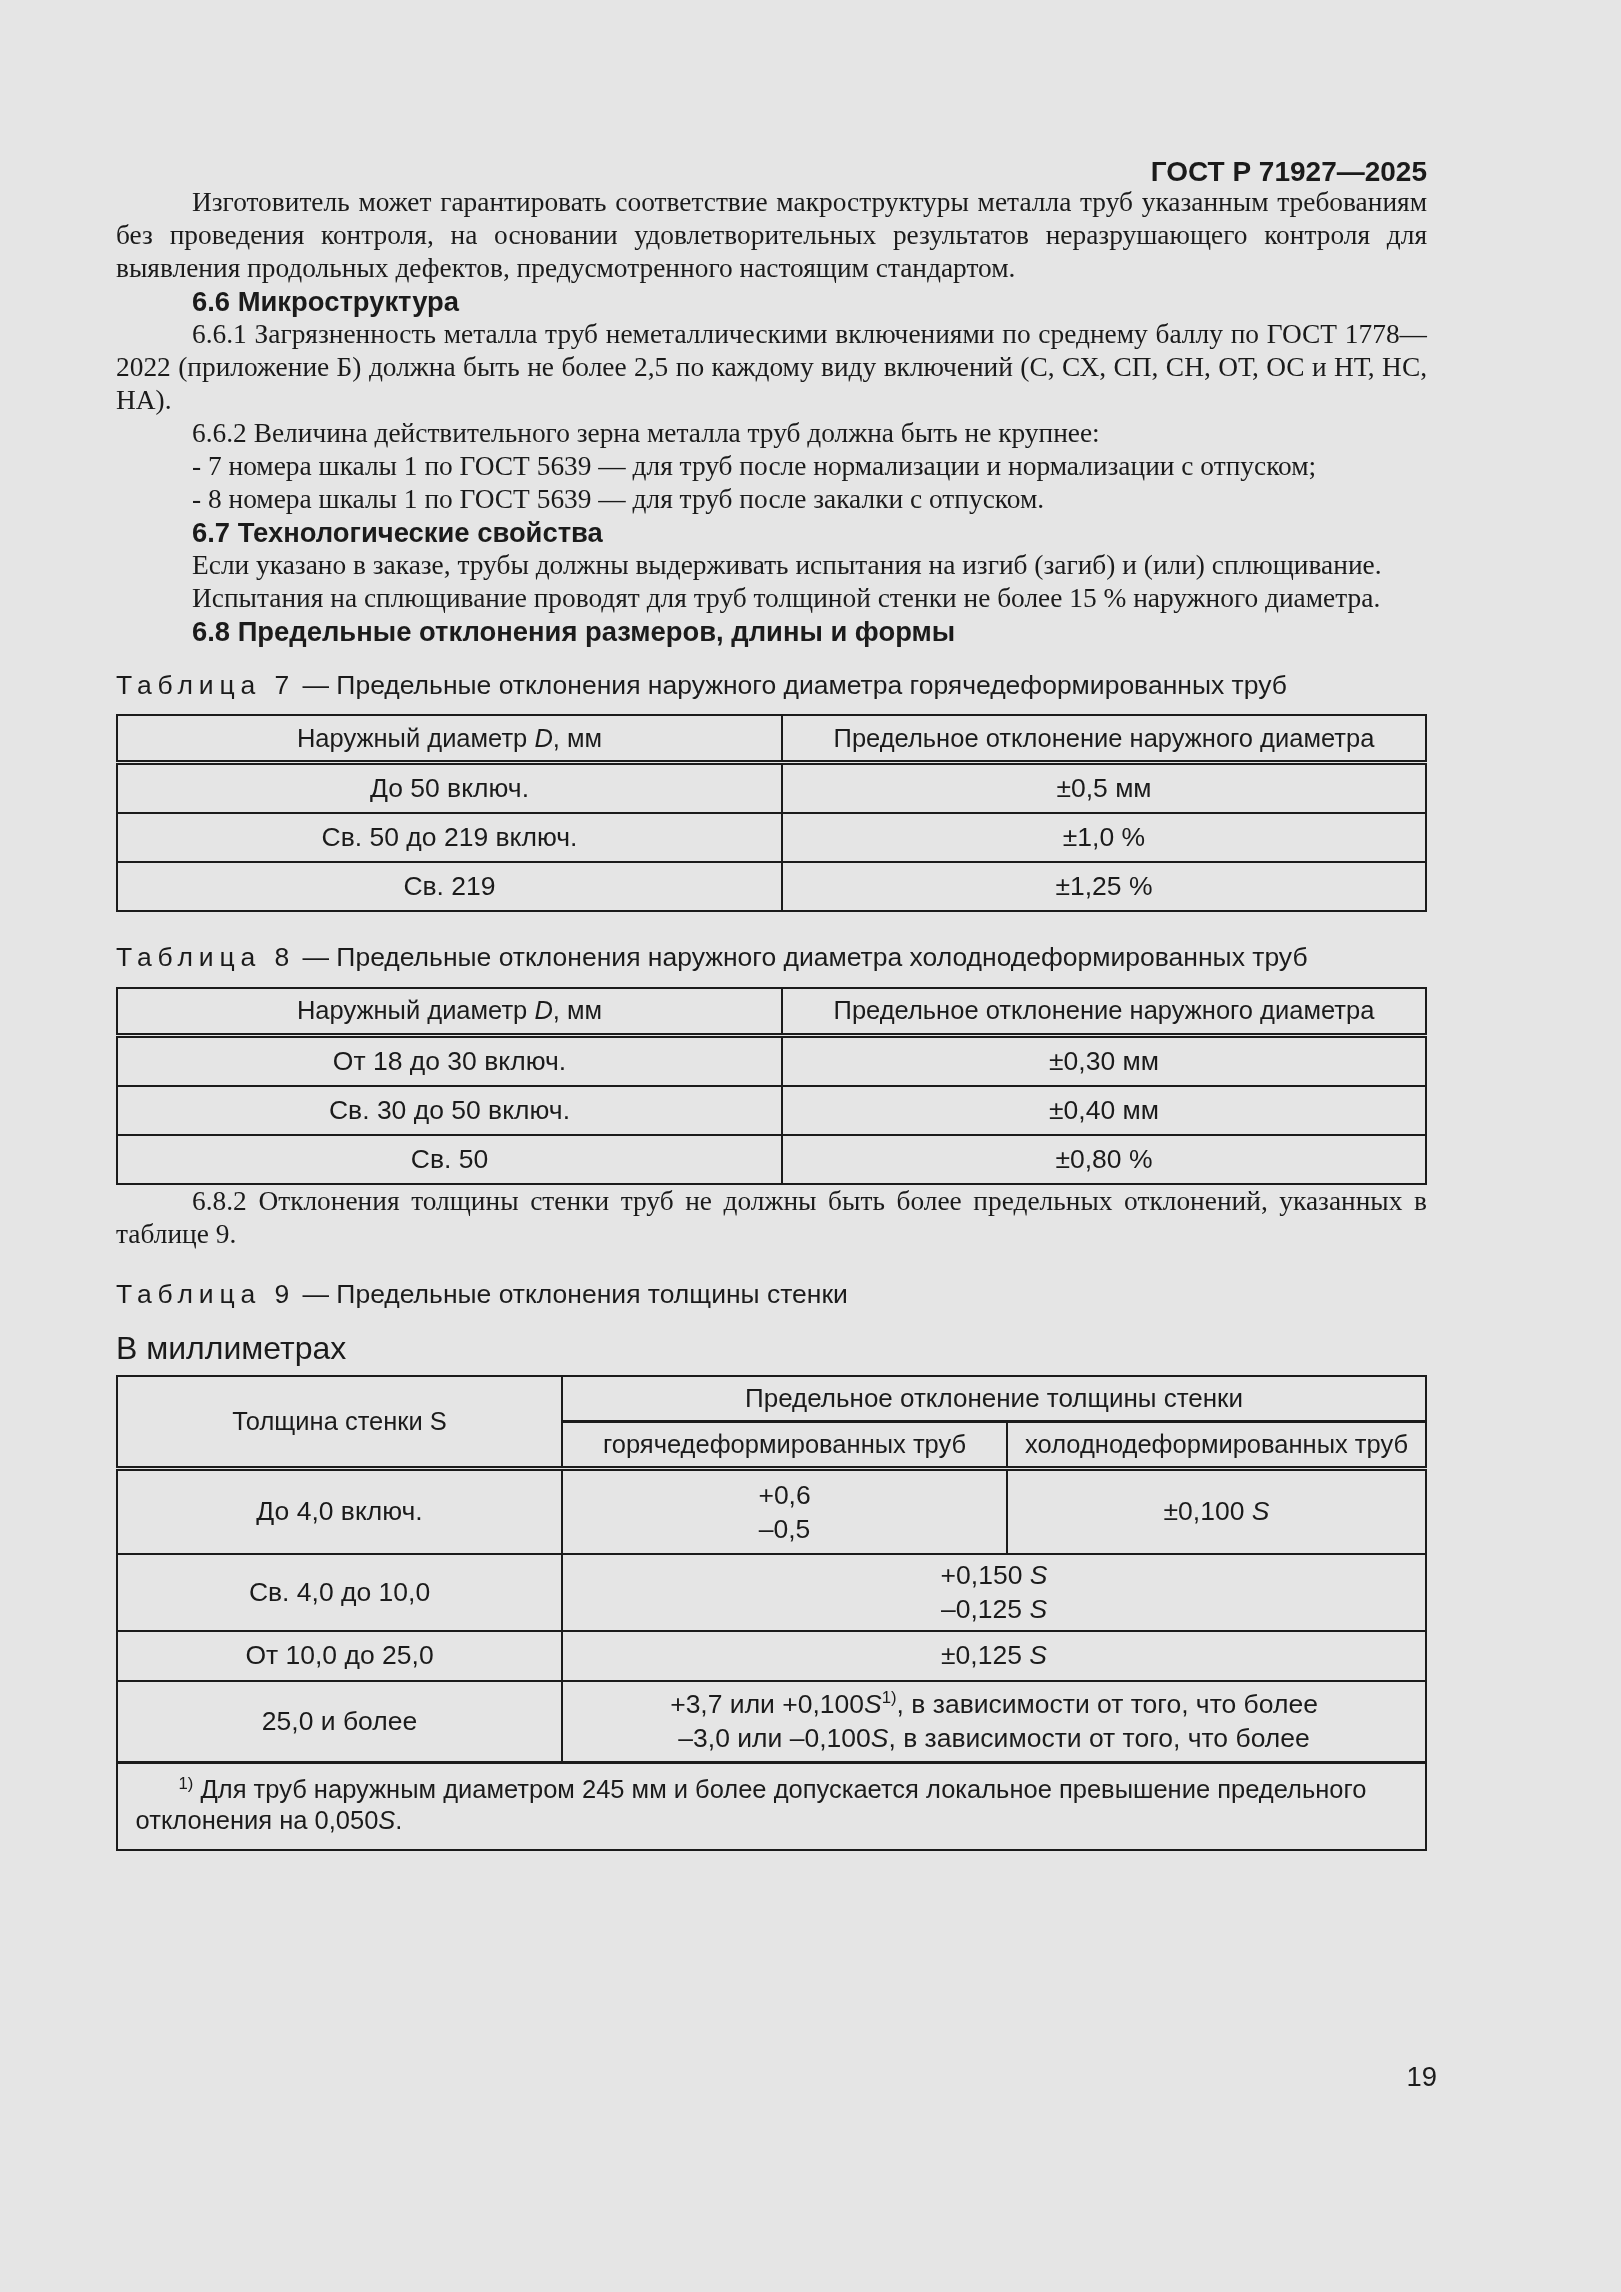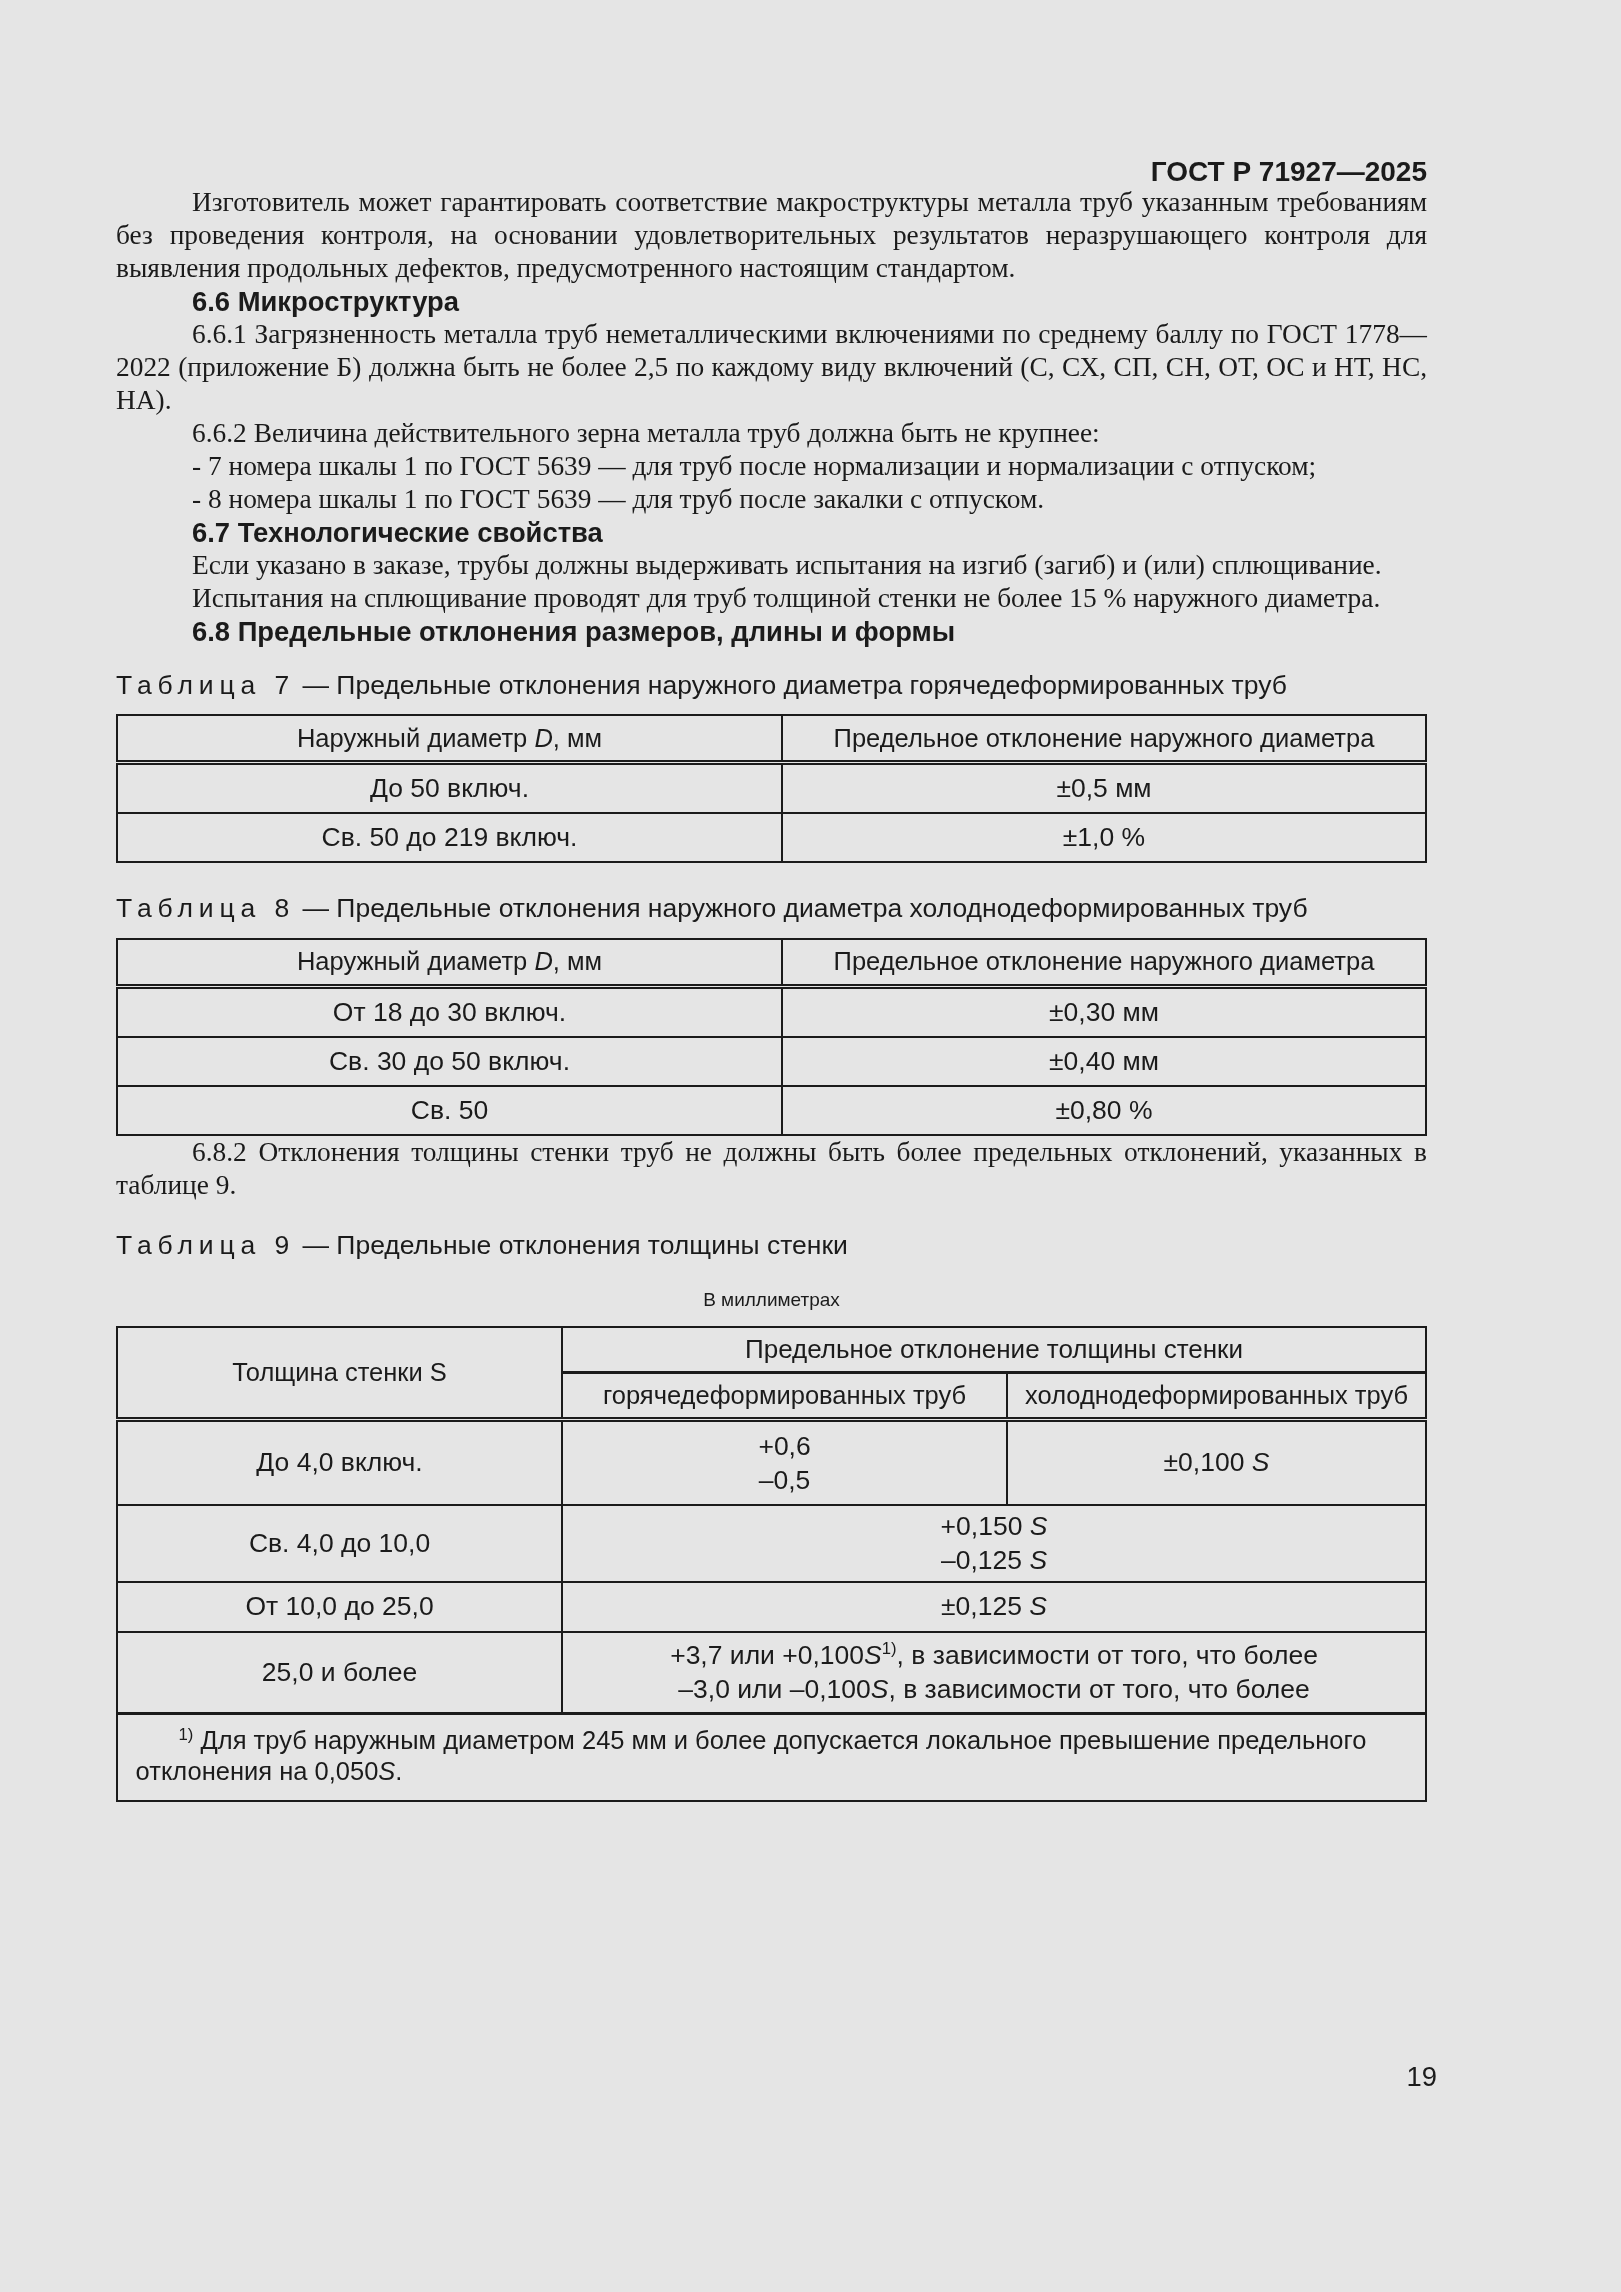--- a/index.html
+++ b/index.html
@@ -45,21 +45,21 @@
   .m-cap7 { margin-top: 20.6px; }
   .m-tbl  { margin-top: 12.7px; }
   .m-cap8 { margin-top: 29px; }
   .m-p682 { margin-top: 25.5px; }
   .m-cap9 { margin-top: 27px; }
   .m-units{ margin-top: 2px; }
   .m-tbl9 { margin-top: 11.8px; }
 
   .tcap { font-size: 26.5px; line-height: 33px; text-align: left; }
   .tcap .lbl { letter-spacing: 5.9px; }
-  .units { text-align: center; font-size: 19px; line-height: 29px; margin-top: 23px; }
+  .units { text-align: left; font-size: 32px; line-height: 29px; margin-top: 23px; }
 
   table.gost {
     border-collapse: collapse;
     width: 100%;
     table-layout: fixed;
     text-align: center;
     font-size: 26.5px;
     border: 2.9px solid #1b1b1b;
   }
   table.gost td {
@@ -142,20 +142,24 @@
         <td>Предельное отклонение наружного диаметра</td>
       </tr>
       <tr class="body">
         <td>До 50 включ.</td>
         <td>±0,5 мм</td>
       </tr>
       <tr class="body">
         <td>Св. 50 до 219 включ.</td>
         <td>±1,0 %</td>
       </tr>
+      <tr class="body">
+        <td>Св. 219</td>
+        <td>±1,25 %</td>
+      </tr>
     </tbody>
       </table>
 
     <div class="tcap m-cap8"><span class="lbl">Таблица 8</span> <span>— Предельные отклонения наружного диаметра холоднодеформированных труб</span></div>
 
     <table class="gost t2col m-tbl">
       <colgroup>
           <col style="width:50.8%">
           <col style="width:49.2%">
         </colgroup>

